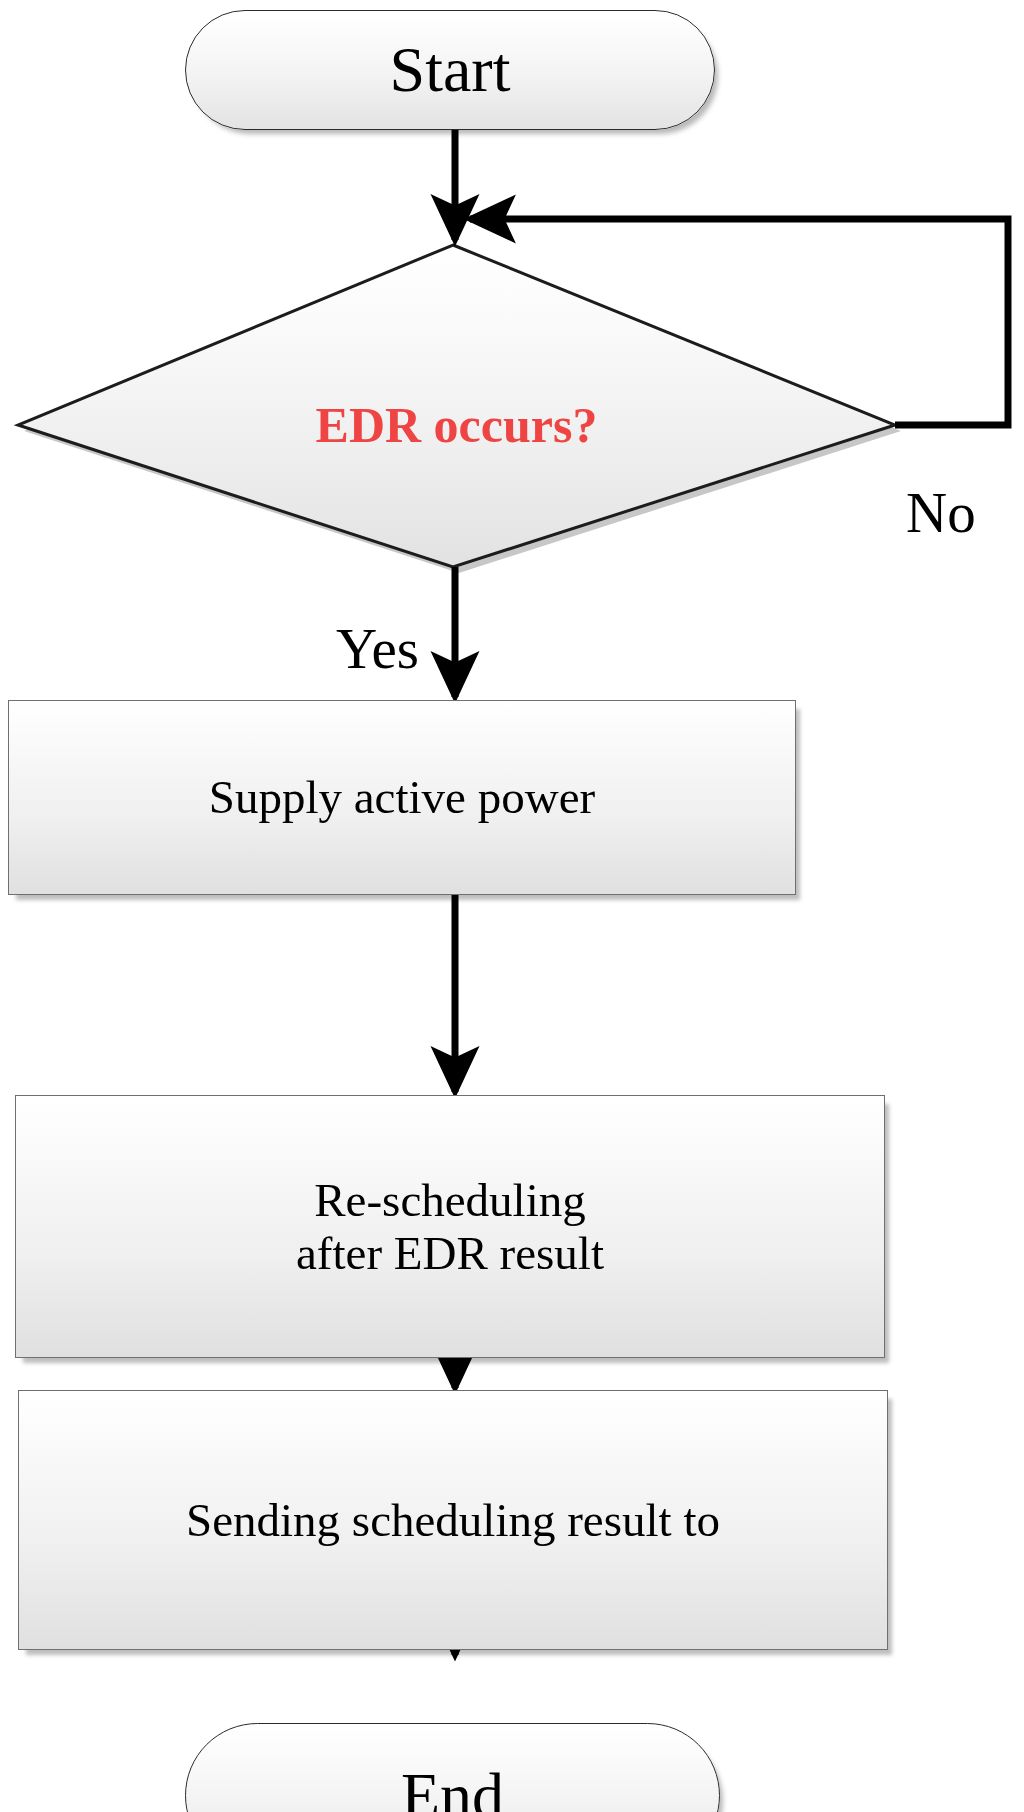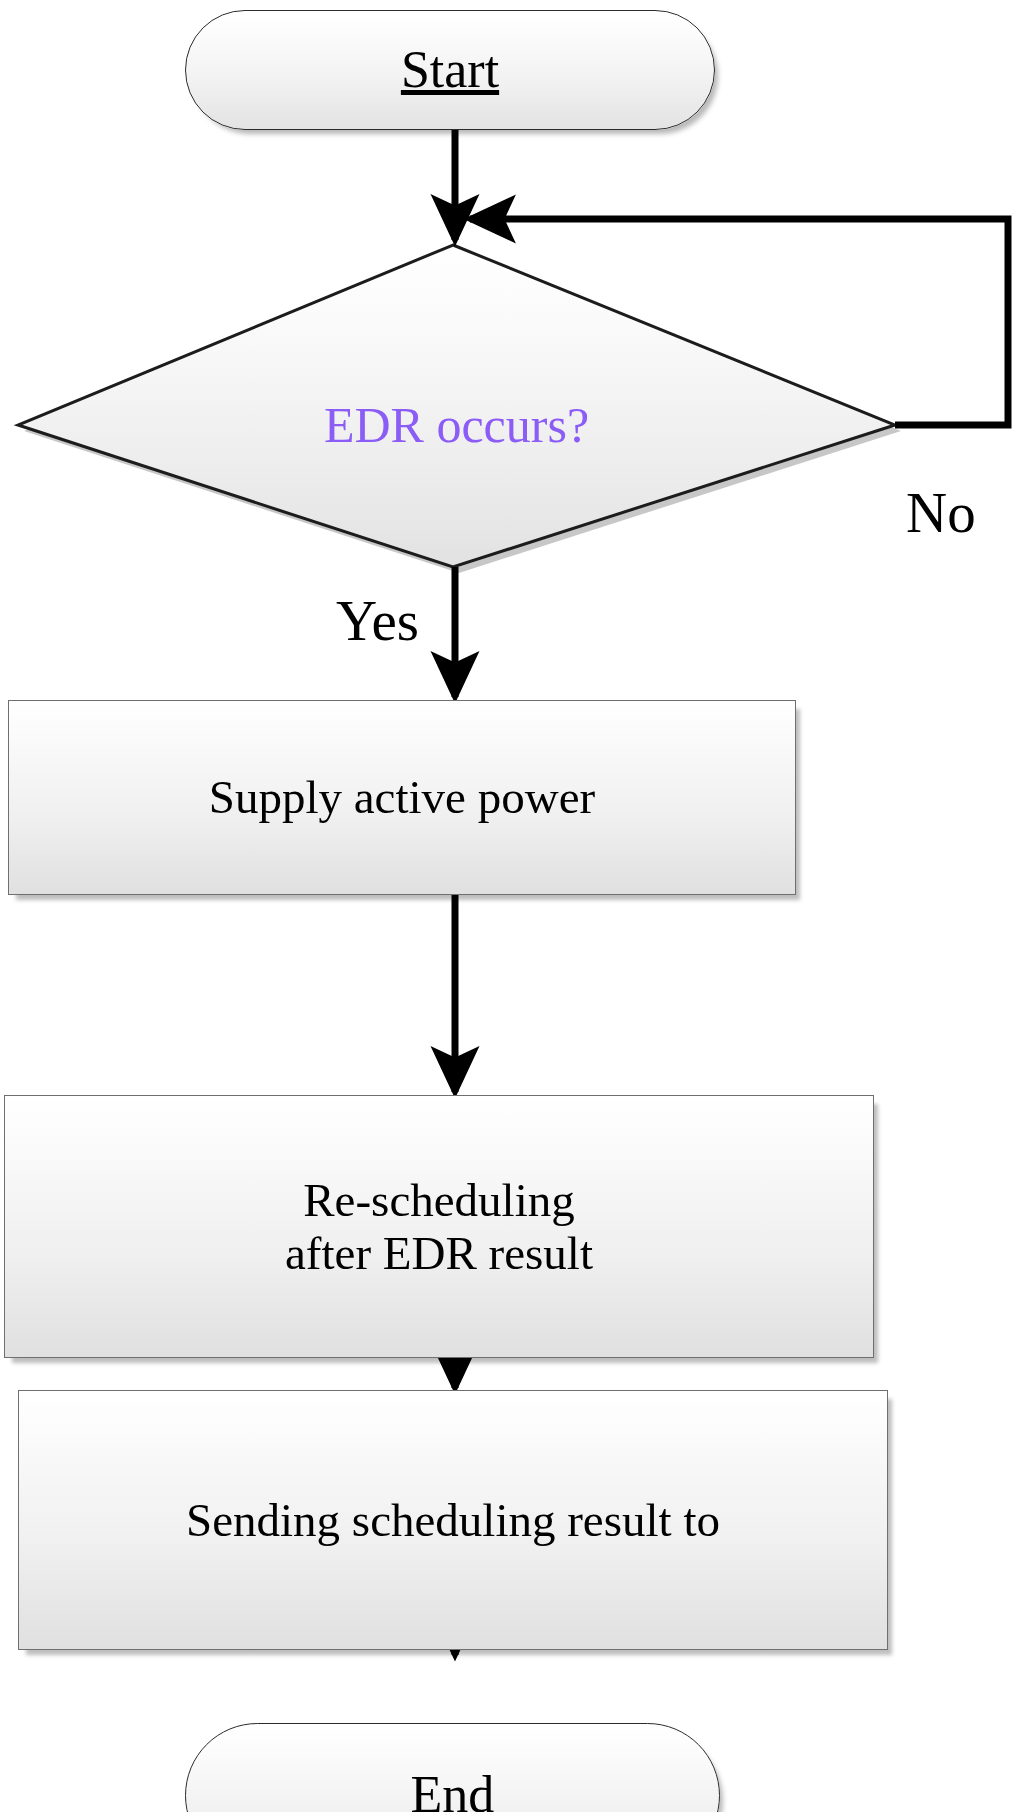--- a/index.html
+++ b/index.html
@@ -39,41 +39,41 @@
     color: #000000;
     line-height: 1.12;
   }
 
   
   .terminal {
     border: 1.6px solid #2b2b2b;
     border-radius: 999px;
     background: linear-gradient(180deg, #ffffff 0%, #fbfbfb 22%, #f2f2f2 58%, #e3e3e3 100%);
     box-shadow: 5px 6px 5px -2px rgba(0,0,0,0.28);
-    font-size: 52px;
-    text-decoration: underline;
+    font-size: 64px;
   }
 
   
   .process {
     border: 1.5px solid #6f6f6f;
     background: linear-gradient(180deg, #ffffff 0%, #fafafa 20%, #efefef 62%, #e0e0e0 100%);
     box-shadow: 6px 7px 4px -2px rgba(0,0,0,0.26);
     font-size: 47px;
   }
   .process .txt { padding: 0 14px; }
 
   
   .decision-label {
     position: absolute;
     display: flex;
     align-items: center;
     justify-content: center;
     font-size: 50px;
-    color: #8b5cf6;
+    color: #ef4444;
+    font-weight: bold;
   }
 
   
   .branch-label {
     position: absolute;
     font-size: 57px;
     color: #000000;
     white-space: nowrap;
   }
 
@@ -120,31 +120,31 @@
   </svg>
 
   <div class="node terminal" style="left:185px; top:10px; width:530px; height:120px;">
     <span>Start</span>
   </div>
 
   <div class="decision-label" style="left:18px; top:360px; width:877px; height:130px;">
     <span>EDR occurs?</span>
   </div>
 
-  <div class="branch-label" style="left:336px; top:588px;">Yes</div>
+  <div class="branch-label" style="left:336px; top:616px;">Yes</div>
 
   <div class="branch-label" style="left:906px; top:480px;">No</div>
 
   <div class="node process" style="left:8px; top:700px; width:788px; height:195px;">
     <div class="txt">
       <div>Supply active power</div>
     </div>
   </div>
 
-  <div class="node process" style="left:4px; top:1095px; width:870px; height:263px;">
+  <div class="node process" style="left:15px; top:1095px; width:870px; height:263px;">
     <div class="txt">
       <div>Re-scheduling</div>
       <div>after EDR result</div>
     </div>
   </div>
 
   <div class="node process" style="left:18px; top:1390px; width:870px; height:260px;">
     <div class="txt">
       <div>Sending scheduling result to</div>
     </div>

